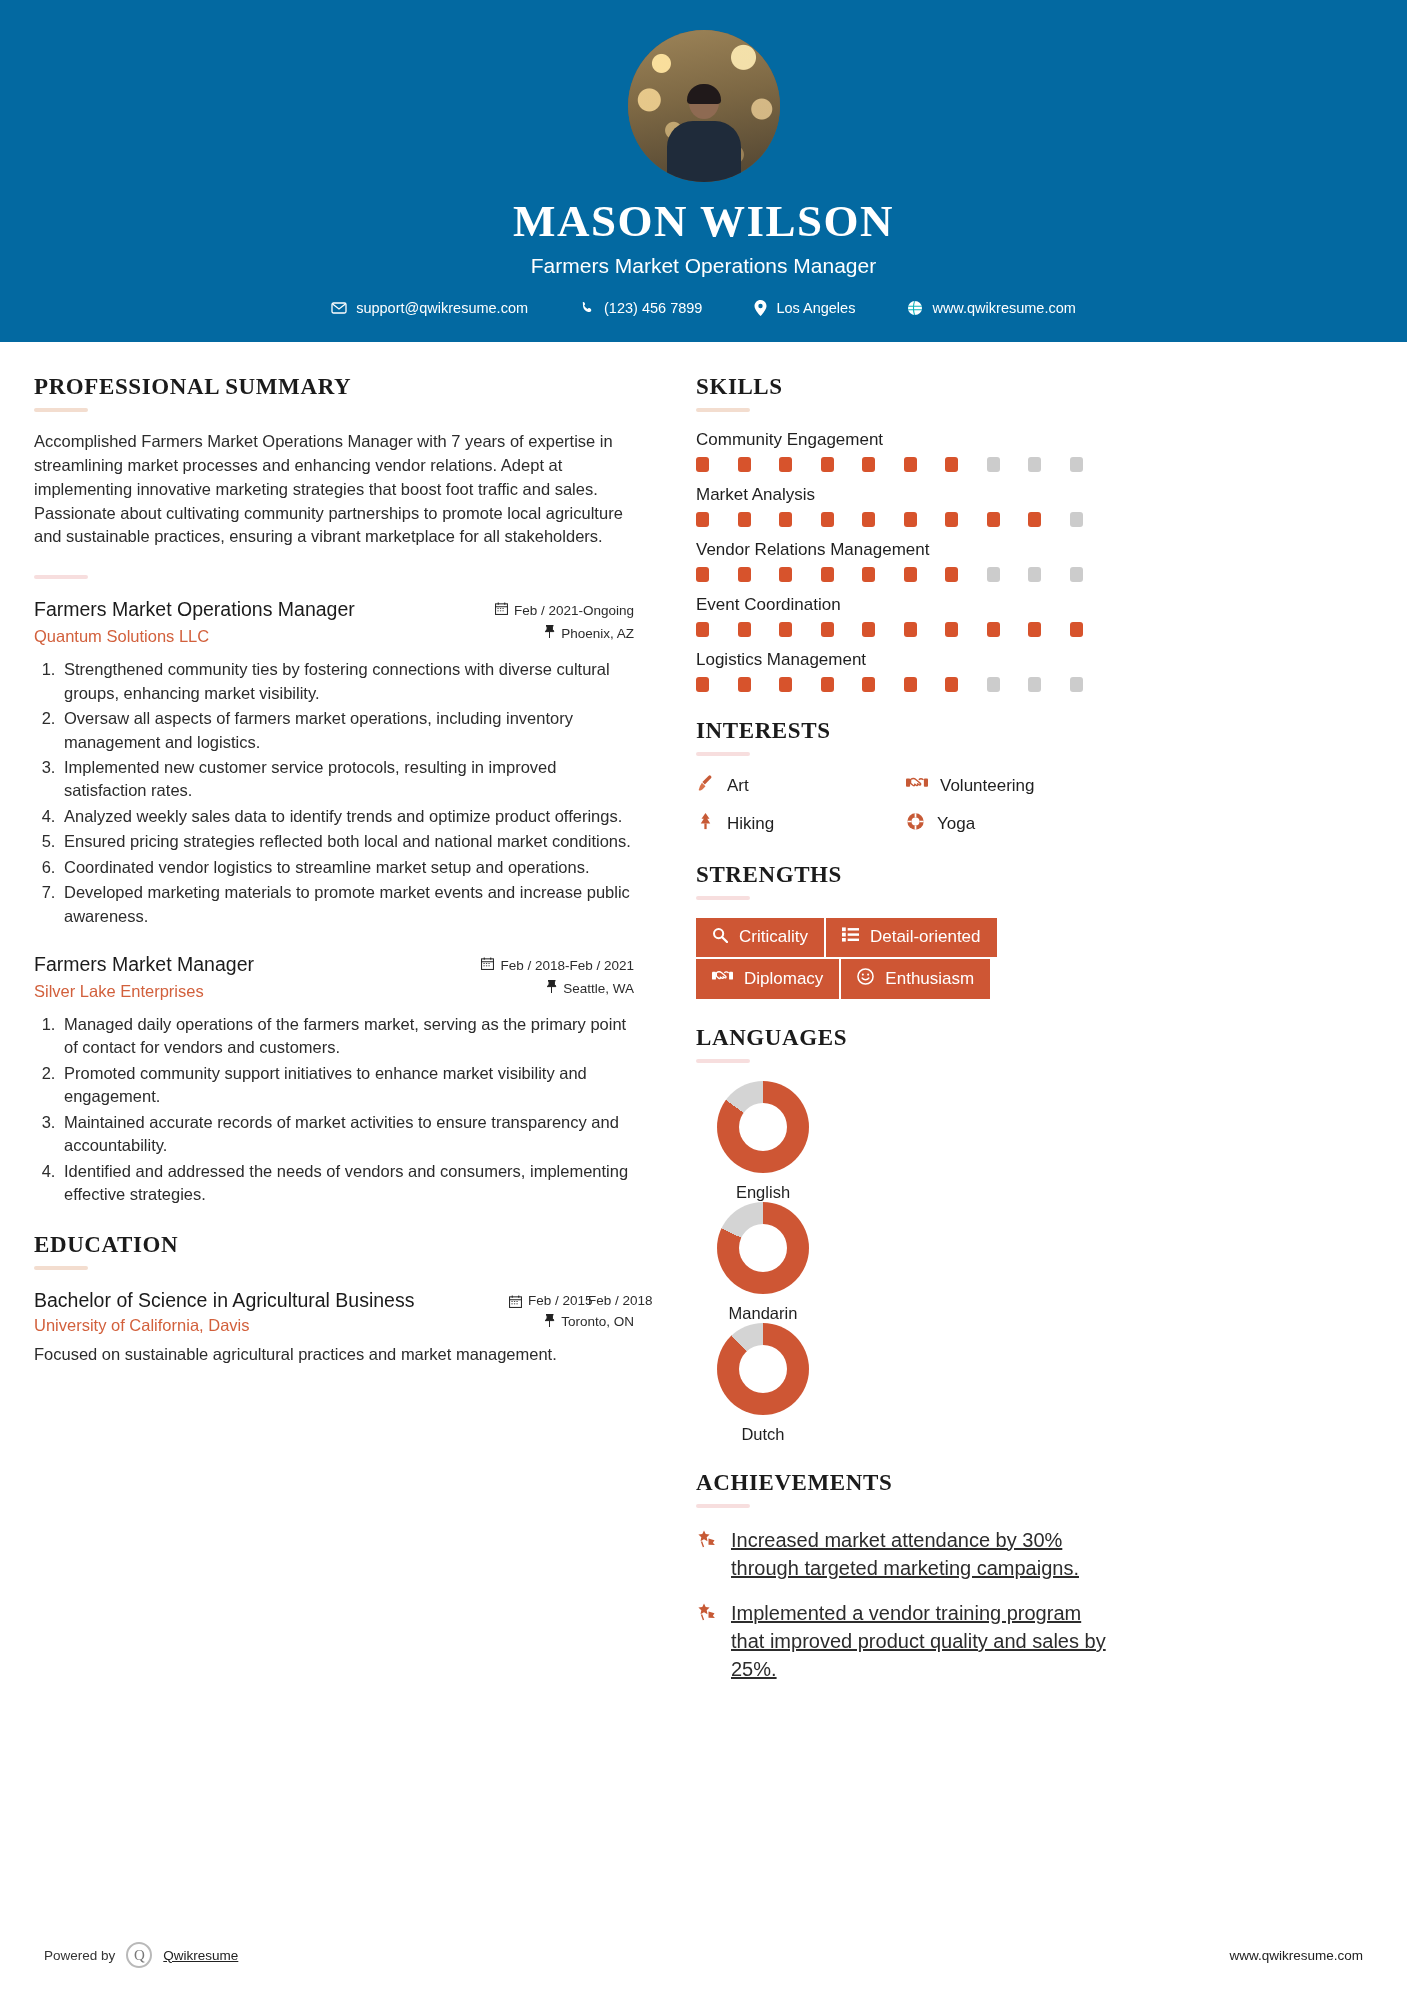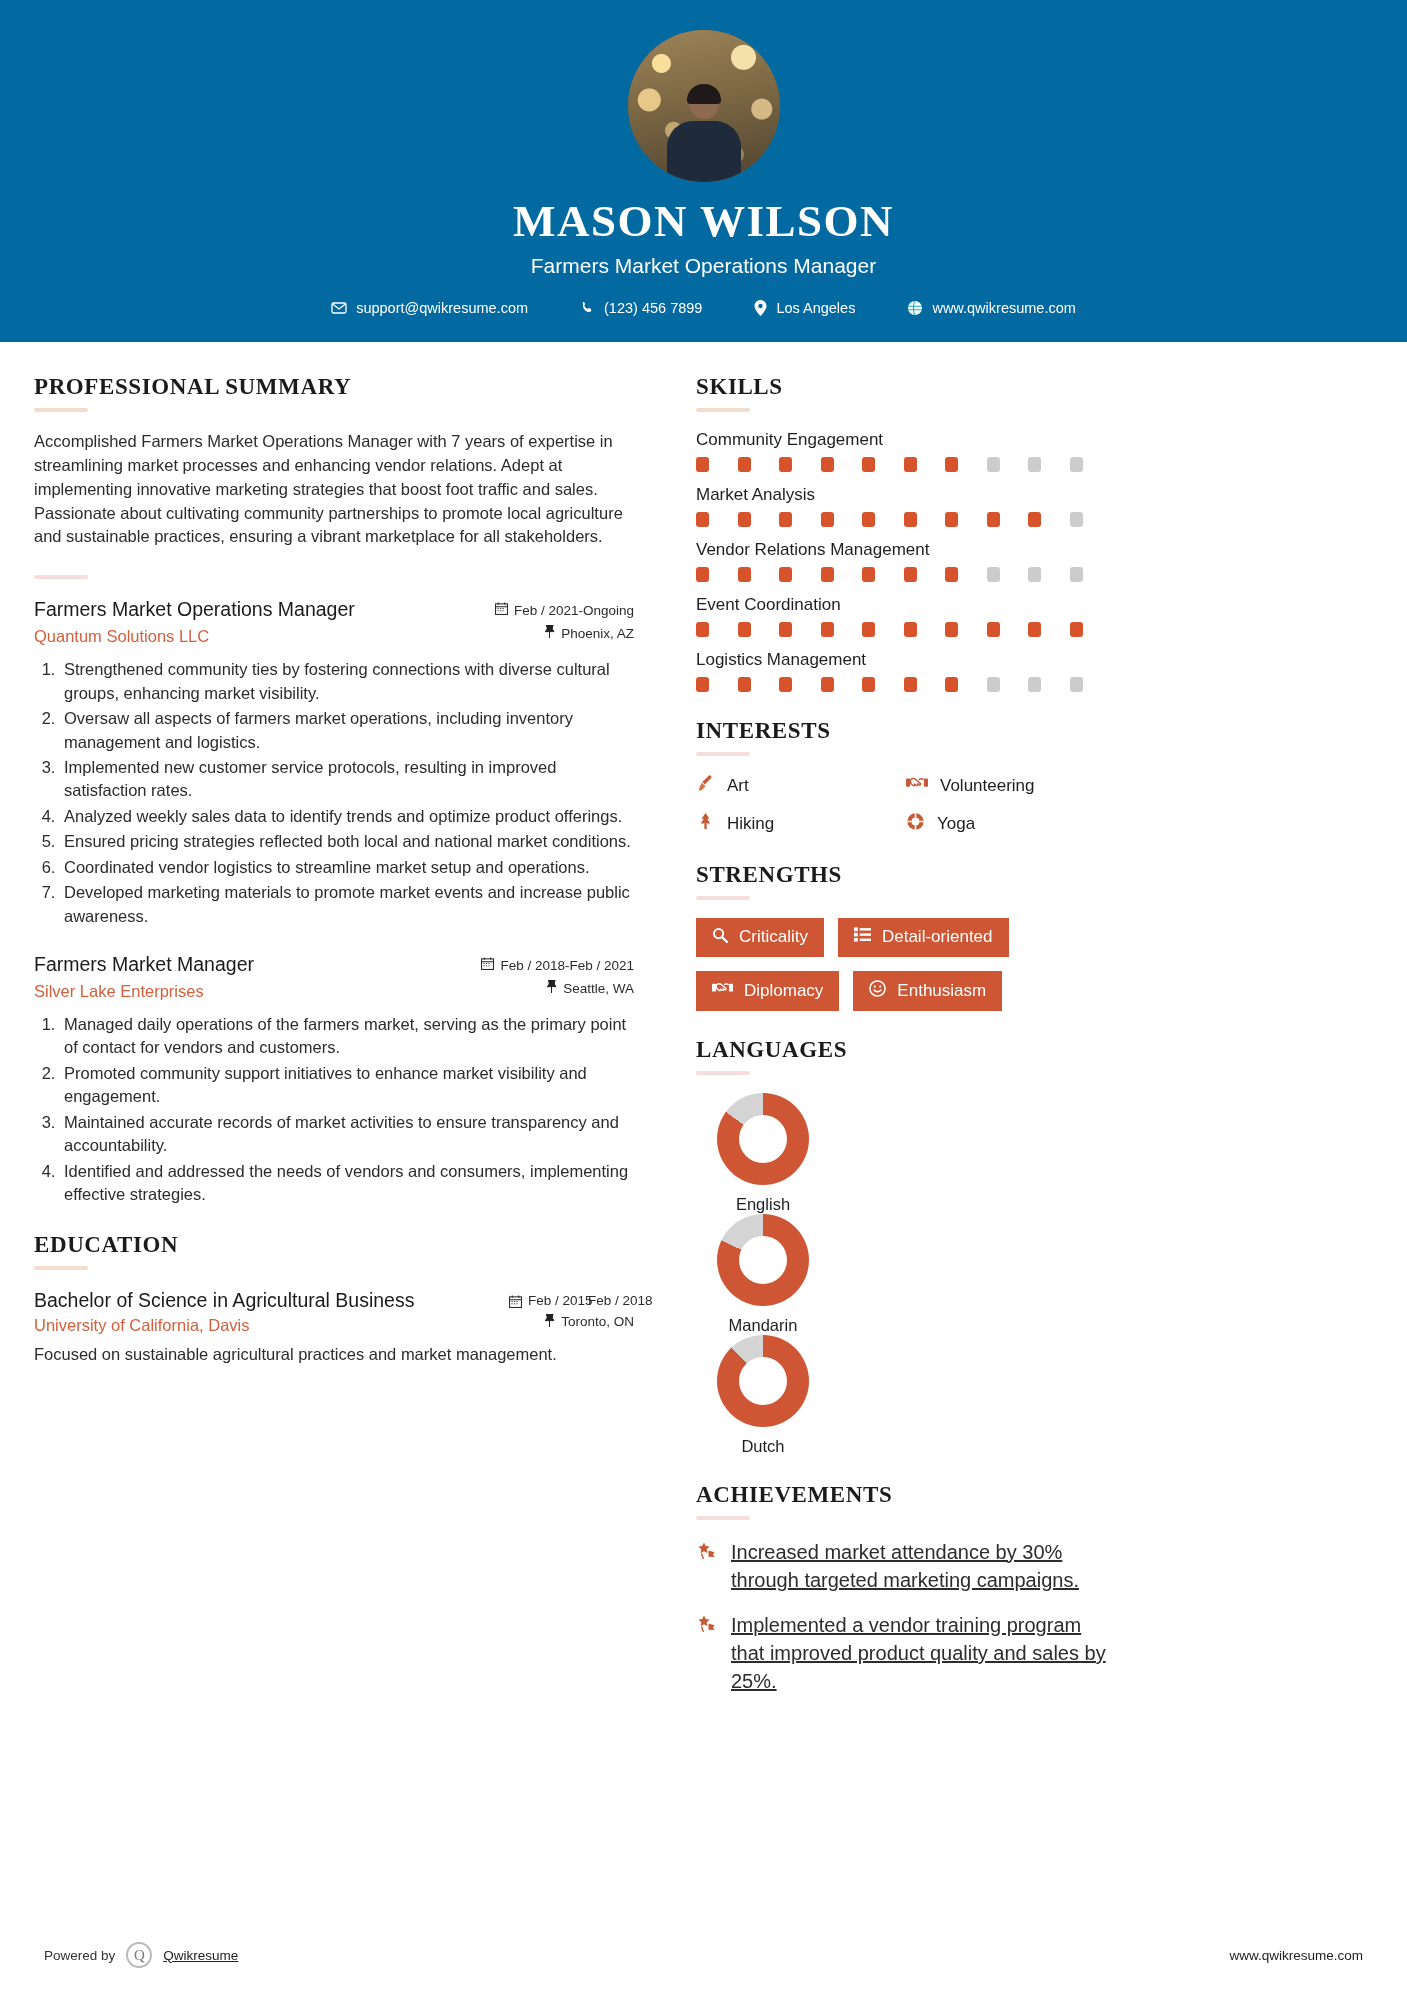--- a/index.html
+++ b/index.html
@@ -219,21 +219,21 @@
     grid-template-columns: 1fr 1fr;
     row-gap: 14px;
     column-gap: 10px;
   }
   .interest {
     display: flex; align-items: center; gap: 12px;
     font-size: 17px; color: #1f1f1f;
   }
 
   
-  .strengths-wrap { display: flex; flex-wrap: wrap; gap: 14px; }
+  .strengths-wrap { display: flex; flex-wrap: wrap; gap: 2px; }
   .strength {
     background: #ce5634;
     color: #ffffff;
     font-size: 17px;
     padding: 9px 16px;
     display: flex;
     align-items: center;
     gap: 11px;
   }
 

